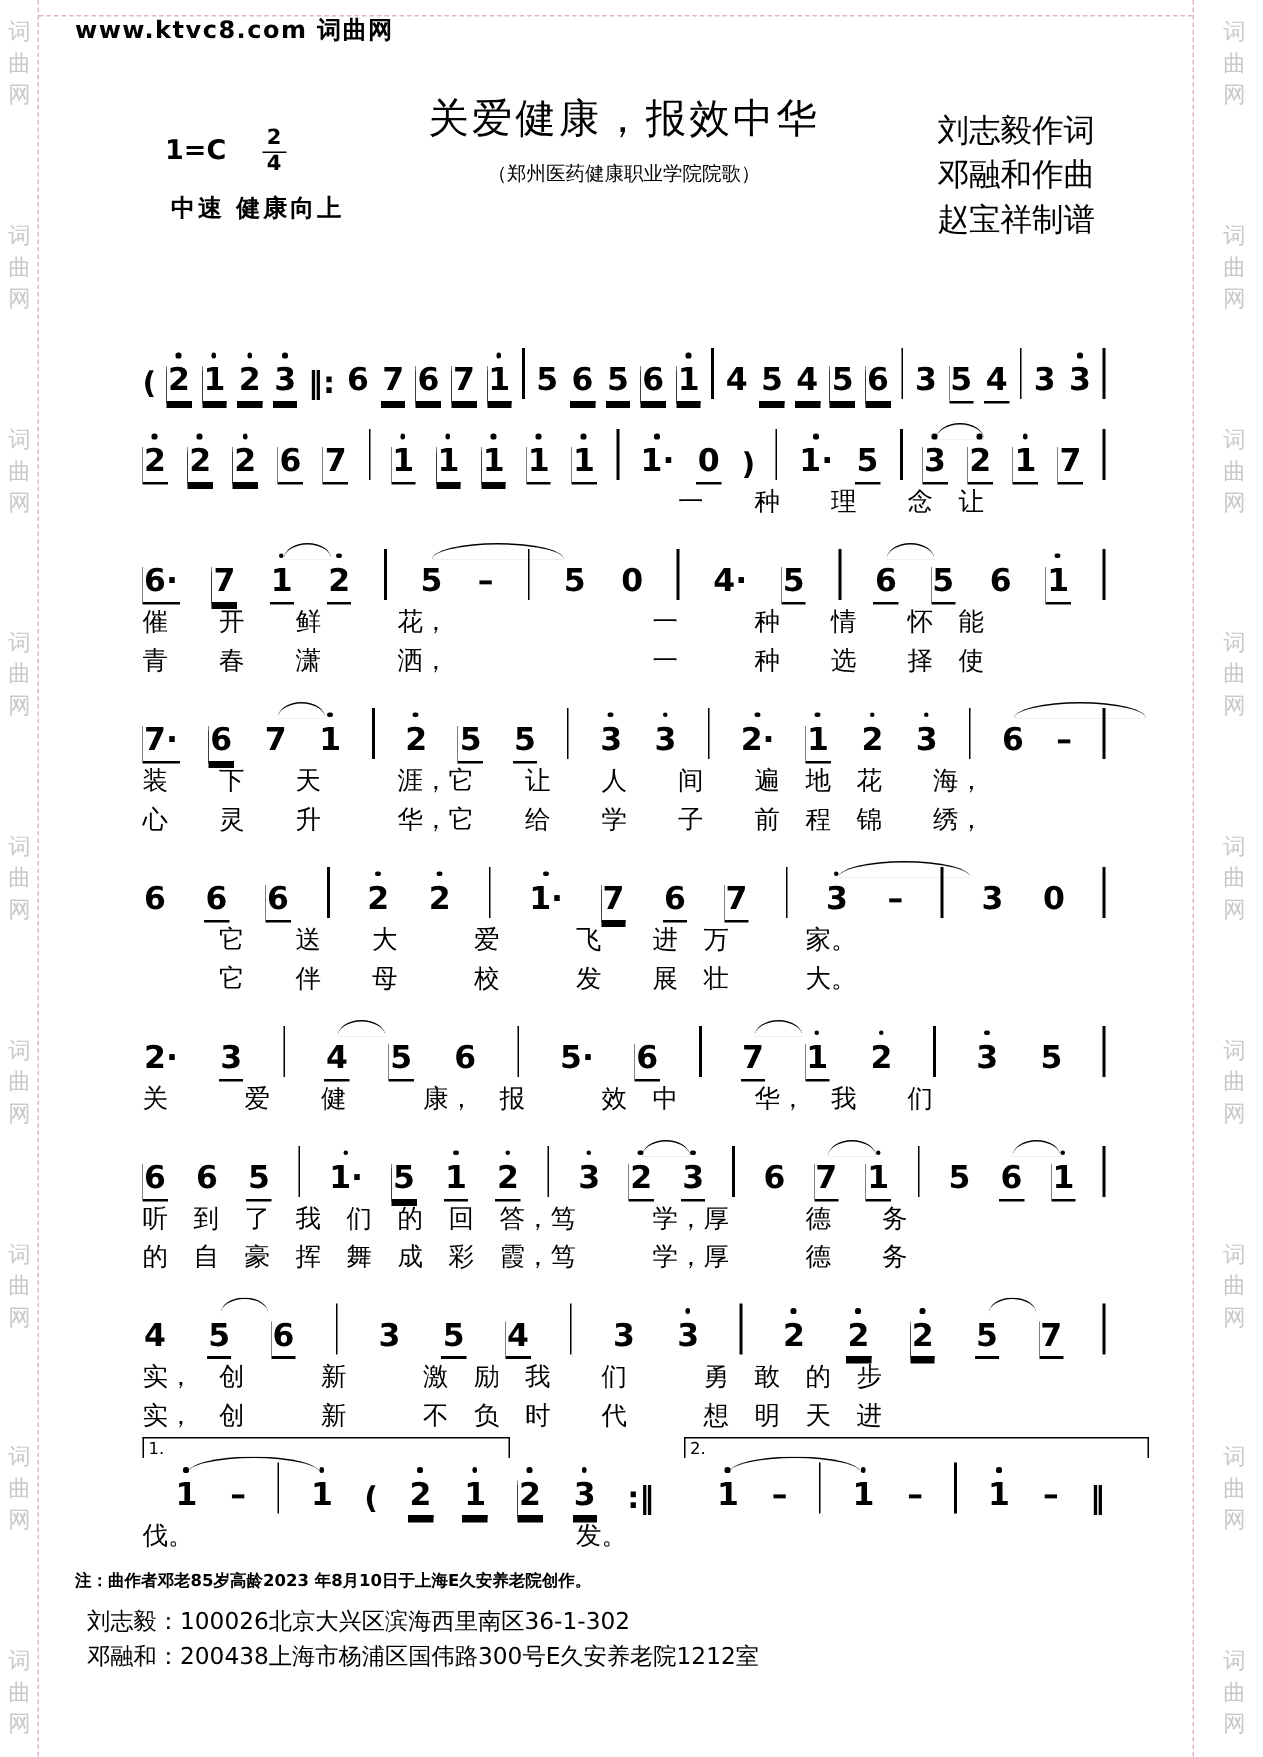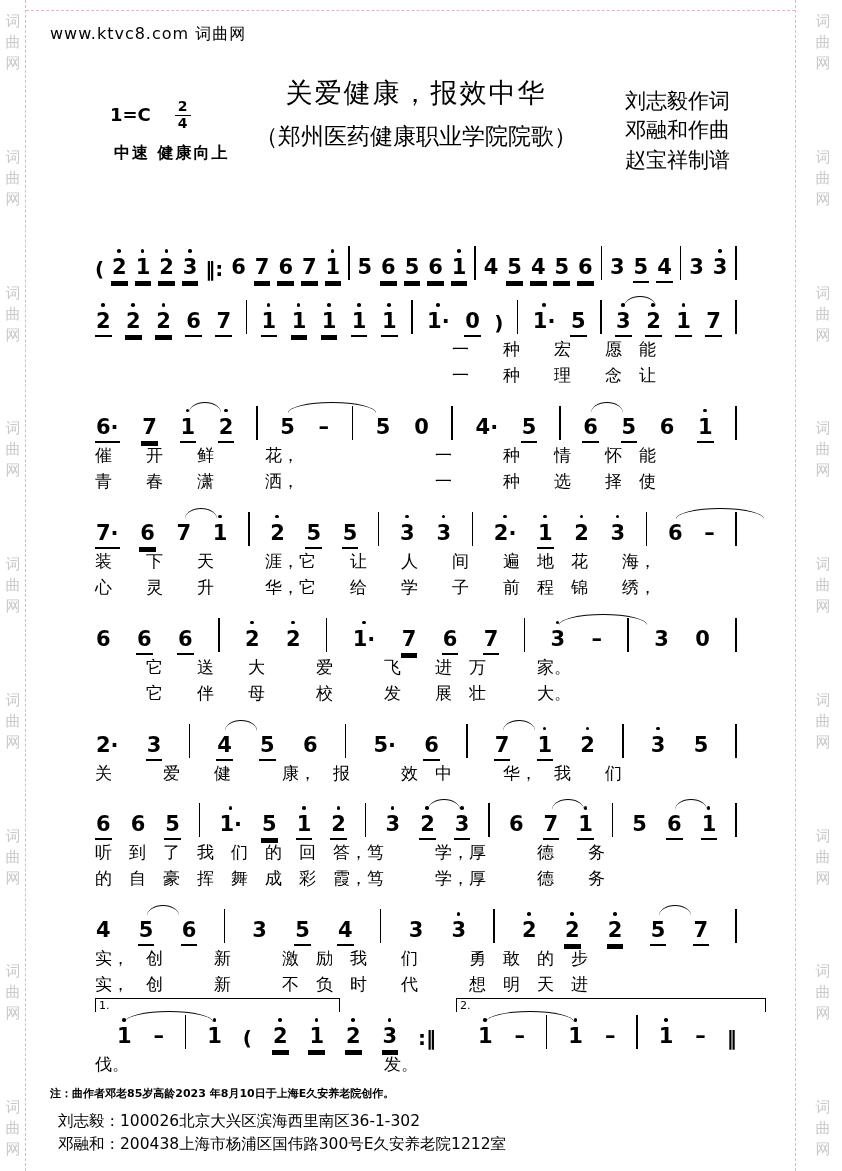--- a/index.html
+++ b/index.html
@@ -10,24 +10,24 @@
             justify-content:space-between;padding:8px 0;color:#c9c9c9;font-size:15px;text-align:center;}
   .side-col.left{left:2px;}
   .side-col.right{right:8px;}
   .wm-group div{margin:6px 0;line-height:1;}
   .dash-v{position:absolute;top:0;bottom:0;width:0;border-left:1px dashed #e2b3cf;}
   .dash-v.left{left:25px;}
   .dash-v.right{right:46px;}
   .dash-h{position:absolute;top:10px;left:26px;right:47px;height:0;border-top:1px dashed #e2b3cf;}
   
   .content{position:absolute;left:50px;right:60px;top:0;}
-  .site{margin-top:24px;font-size:16px;font-weight:normal;letter-spacing:1px;}
+  .site{margin-top:10px;font-size:16px;font-weight:bold;letter-spacing:1px;}
   .header{position:relative;height:150px;margin-top:30px;}
   .title{position:absolute;top:0;left:0;right:0;text-align:center;font-size:27px;font-weight:normal;letter-spacing:2px;}
-  .subtitle{position:absolute;top:46px;left:0;right:0;text-align:center;font-size:23px;}
+  .subtitle{position:absolute;top:46px;left:0;right:0;text-align:center;font-size:13px;}
   .keyrow{position:absolute;top:24px;left:60px;font-size:18px;font-weight:bold;display:flex;align-items:center;gap:24px;}
   .ts{display:inline-flex;flex-direction:column;align-items:center;font-size:14px;line-height:1.05;font-weight:bold;}
   .ts .tn{border-bottom:1.5px solid #000;padding:0 3px 1px;}
   .tempo{position:absolute;top:68px;left:64px;font-size:16px;font-weight:bold;letter-spacing:2px;}
   .credits{position:absolute;top:12px;right:52px;font-size:21px;line-height:1.4;text-align:left;}
   
   .score-wrap{padding:6px 45px 0 45px;}
   .system{margin:4px 0 8px;}
   .noterow{display:flex;align-items:flex-end;justify-content:space-between;min-height:46px;}
   .note{position:relative;display:inline-block;font-weight:bold;font-size:21px;line-height:1;padding:1px 1px 3px;}
@@ -226,21 +226,20 @@
           <span class="bar"></span>
           <span class="note o1">1·</span>
           <span class="note u1">5</span>
           <span class="bar"></span>
           <span class="note o1 u1">3<i class="slur"></i></span>
           <span class="note o1 u1">2</span>
           <span class="note o1 u1">1</span>
           <span class="note u1">7</span>
           <span class="bar"></span>
         </div>
-        <div class="lyric">　　　　　　　　　　　　　　　　　　　　　一　　种　　宏　　愿　能</div>
         <div class="lyric">　　　　　　　　　　　　　　　　　　　　　一　　种　　理　　念　让</div>
       </div>
       <div class="system">
         <div class="noterow">
           <span class="note u1">6·</span>
           <span class="note u2">7</span>
           <span class="note o1 u1">1<i class="slur"></i></span>
           <span class="note o1 u1">2</span>
           <span class="bar"></span>
           <span class="note">5<i class="slur long"></i></span>

